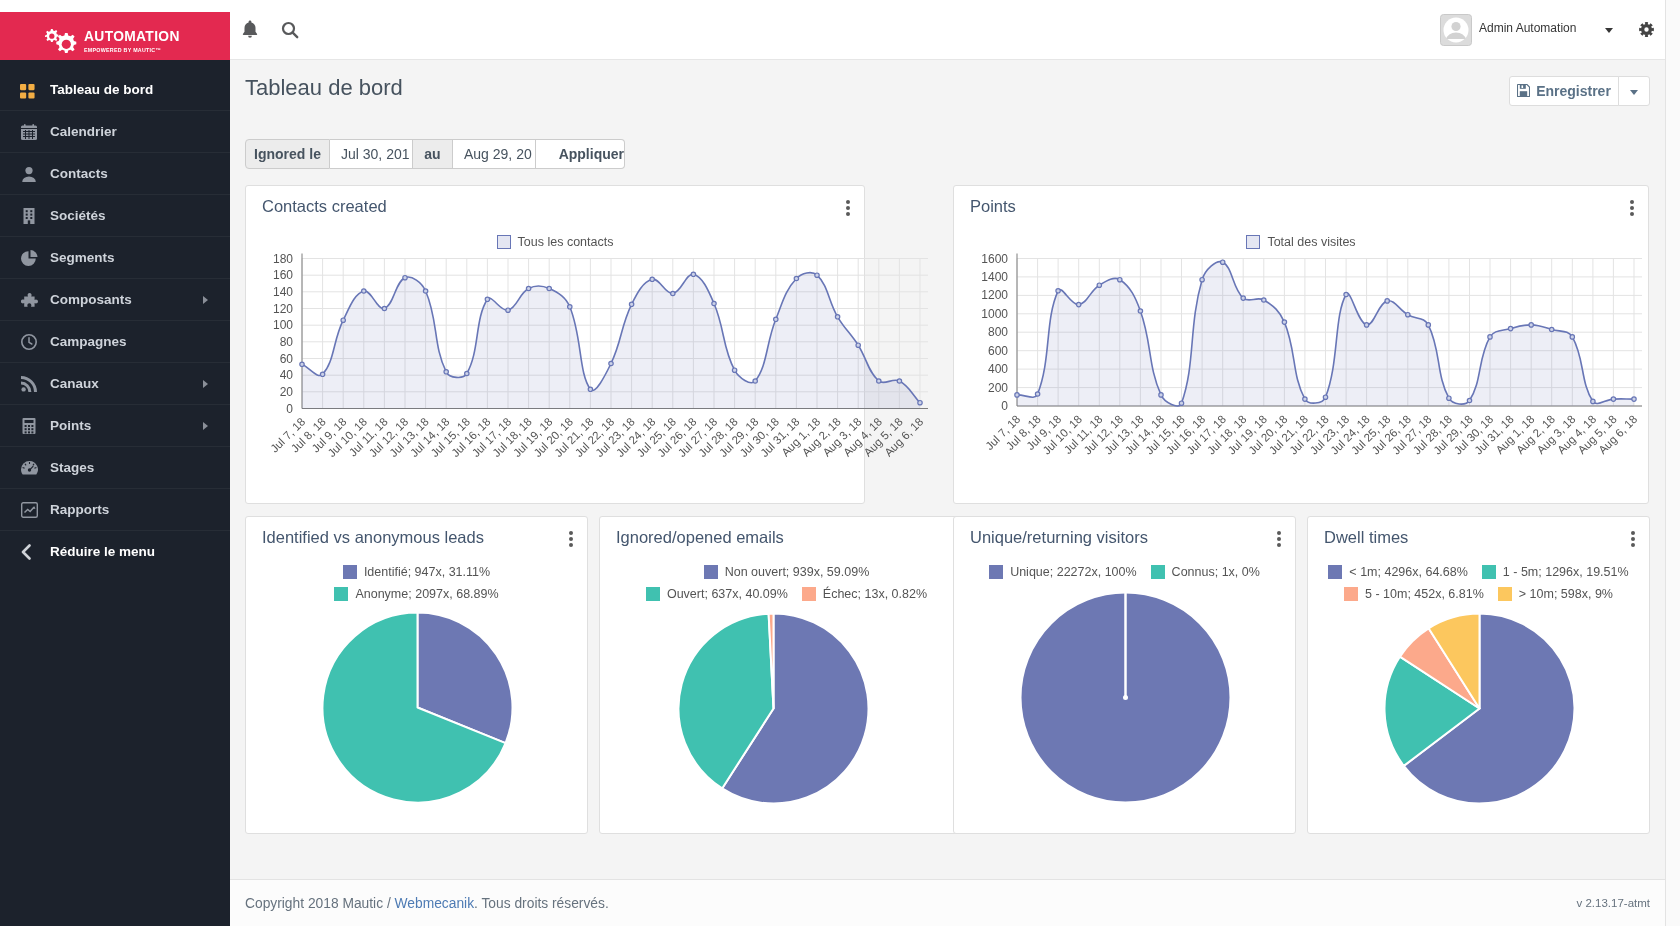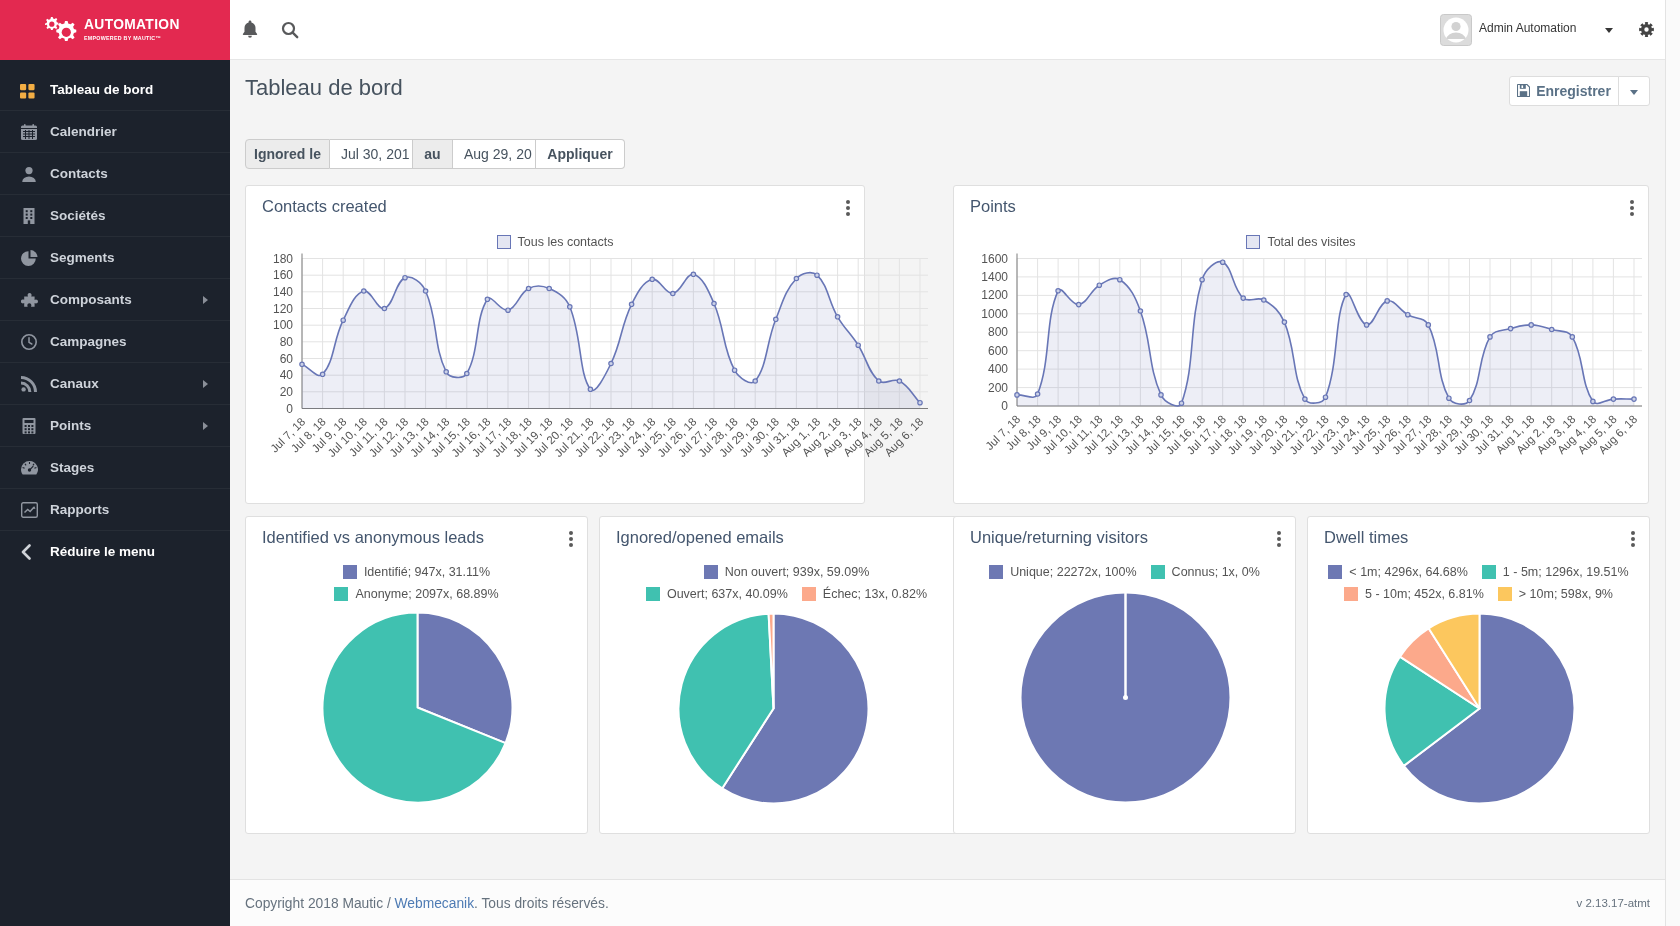--- a/index.html
+++ b/index.html
@@ -1,20 +1,20 @@
 <!DOCTYPE html>
 <html lang="fr"><head><meta charset="utf-8">
 <title>Tableau de bord</title>
 <style>
 *{margin:0;padding:0;box-sizing:border-box}
 html,body{width:1680px;height:926px;overflow:hidden;font-family:"Liberation Sans",sans-serif;background:#f4f4f4;position:relative}
 .abs{position:absolute}
 
 #topbar{position:absolute;left:0;top:0;width:1680px;height:60px;background:#fff;border-bottom:1px solid #e6e6e6}
-#logo{position:absolute;left:0;top:0;width:230px;height:60px;background:#e32950;color:#fff}
+#logo{position:absolute;left:0;top:12px;width:230px;height:60px;background:#e32950;color:#fff}
 #sidebar{position:absolute;left:0;top:60px;width:230px;height:866px;background:#1c222c;padding-top:9px}
 .mi{position:relative;height:42px;line-height:42px;color:#ced3da;font-size:13.5px;font-weight:600;border-bottom:1px solid rgba(255,255,255,0.05)}
 .mi .lab{position:absolute;left:50px;top:0}
 .mi svg{position:absolute;left:21px;top:13px}
 .mi .chev{position:absolute;right:22px;top:17px;width:0;height:0;border-left:5px solid #8a8f98;border-top:4px solid transparent;border-bottom:4px solid transparent}
 
 #main{position:absolute;left:230px;top:60px;width:1435px;height:866px;background:#f4f4f4}
 h1{position:absolute;left:15px;top:15px;font-size:22px;font-weight:400;color:#46525e}
 .card{position:absolute;background:#fff;border:1px solid #dfdfdf;border-radius:3px}
 .ct{position:absolute;left:16px;top:11px;font-size:16.5px;color:#44566e}
@@ -210,21 +210,21 @@
         </svg>Enregistrer</span>
     <span class="btn abs" style="left:109px;top:0;width:32px;height:30px;border-radius:0 3px 3px 0">
       <span style="position:absolute;left:11px;top:13px;width:0;height:0;border-top:5px solid #5a7186;border-left:4.5px solid transparent;border-right:4.5px solid transparent"></span>
       </span>
   </div>
   <div class="abs" style="left:15px;top:79px;height:30px;font-size:14px;color:#47535f">
     <span class="abs" style="left:0;width:85px;height:30px;background:#ececec;border:1px solid #ccc;border-radius:4px 0 0 4px;line-height:28px;text-align:center;font-weight:bold">Ignored le</span>
     <span class="abs" style="left:85px;width:83px;height:30px;background:#fff;border:1px solid #ccc;border-left:none;line-height:28px;padding-left:11px;overflow:hidden;white-space:nowrap">Jul 30, 201</span>
     <span class="abs" style="left:168px;width:40px;height:30px;background:#ececec;border:1px solid #ccc;border-left:none;line-height:28px;text-align:center;font-weight:bold">au</span>
     <span class="abs" style="left:208px;width:83px;height:30px;background:#fff;border:1px solid #ccc;border-left:none;line-height:28px;padding-left:11px;overflow:hidden;white-space:nowrap">Aug 29, 20</span>
-    <span class="abs" style="left:291px;width:89px;height:30px;background:#fff;border:1px solid #ccc;border-left:none;border-radius:0 4px 4px 0;line-height:28px;text-align:center;font-weight:bold">Appliquer</span>
+    <span class="abs" style="left:291px;width:89px;height:30px;background:#fff;border:1px solid #ccc;border-left:none;border-radius:0 4px 4px 0;line-height:28px;text-align:right;font-weight:bold">Appliquer</span>
   </div>
 
   <div class="card" style="left:15px;top:125px;width:620px;height:319px">
     <span class="ct">Contacts created</span>
       <span class="kebab">
         <i></i>
         <i></i>
         <i></i>
       </span>
     <div class="lgrow" style="top:49px">

